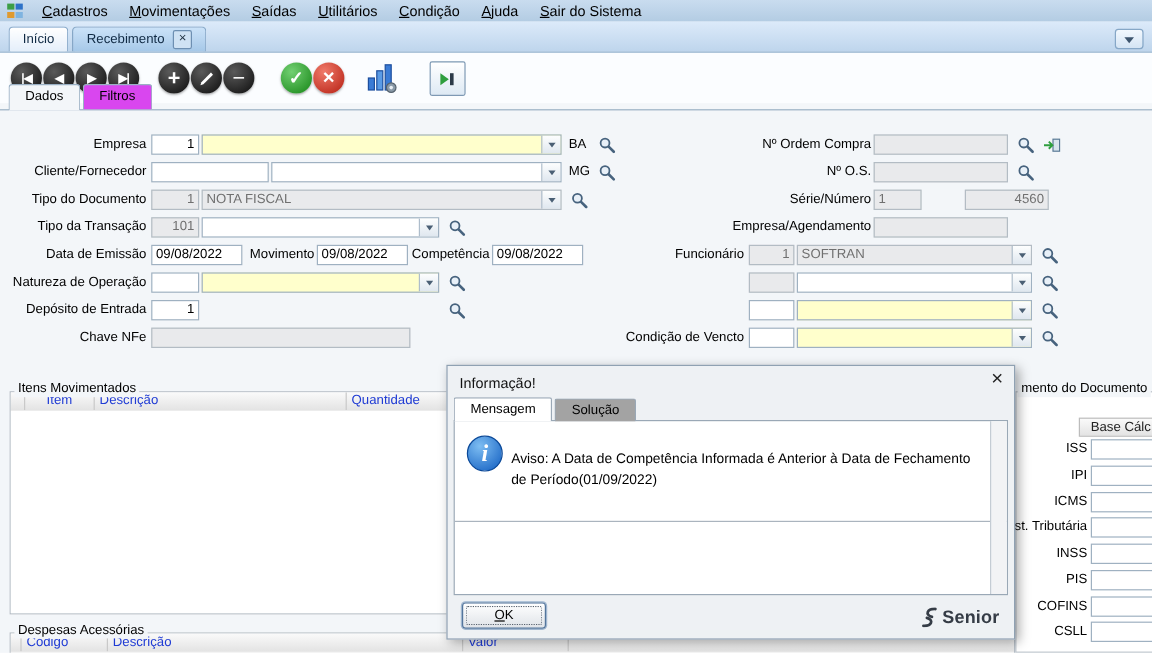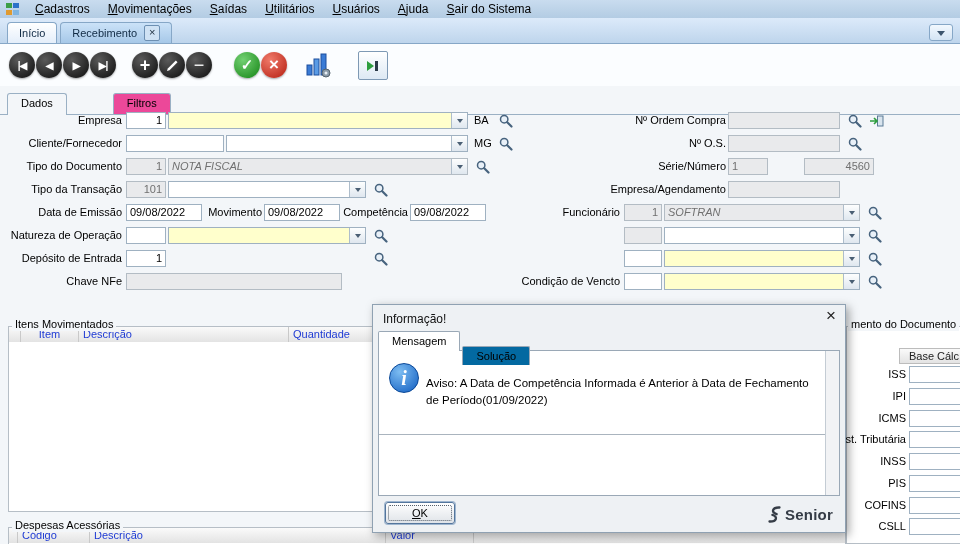--- a/index.html
+++ b/index.html
@@ -27,53 +27,53 @@
   .tbtn{position:absolute;top:8px;width:26px;height:26px;border-radius:50%;color:#fff;display:flex;align-items:center;justify-content:center;background:radial-gradient(circle at 35% 30%,#5a5a5a,#0c0c0c);box-shadow:0 1px 2px rgba(0,0,0,.35);font-size:11px;}
   .tbtn.nav{letter-spacing:-1px;font-size:10px;font-weight:bold;}
   .tbtn.plus{font-size:18px;font-weight:bold;}
   .tbtn.minus{font-size:18px;}
   .tbtn.green{background:radial-gradient(circle at 35% 30%,#72d072,#148414);font-size:15px;font-weight:bold;}
   .tbtn.red{background:radial-gradient(circle at 35% 30%,#f07a6a,#b41d10);font-size:17px;font-weight:bold;}
   .chart-btn{position:absolute;left:303px;top:7px;width:30px;height:28px;display:flex;align-items:center;justify-content:center;}
   .box-btn{position:absolute;left:358px;top:7px;width:28px;height:27px;border:1px solid #7e99b4;border-radius:2px;background:linear-gradient(#ffffff,#dde9f4);display:flex;align-items:center;justify-content:center;}
 
   
-  .sheet-tabs{position:absolute;left:0;top:94px;width:960px;height:21px;border-bottom:1px solid #9ab0c4;padding-left:7px;display:flex;align-items:flex-end;box-sizing:border-box;gap:44px;}
-  .sheet-tab{height:20px;line-height:19px;padding:0 13px;font-size:11px;border:1px solid #9ab0c4;border-bottom:none;border-radius:3px 3px 0 0;background:#ec4899;margin-right:2px;position:relative;}
+  .sheet-tabs{position:absolute;left:0;top:71px;width:960px;height:21px;border-bottom:1px solid #9ab0c4;padding-left:7px;display:flex;align-items:flex-end;box-sizing:border-box;}
+  .sheet-tab{height:20px;line-height:19px;padding:0 13px;font-size:11px;border:1px solid #9ab0c4;border-bottom:none;border-radius:3px 3px 0 0;background:#d946ef;margin-right:2px;position:relative;}
   .sheet-tab.active{background:#f3f6f9;margin-bottom:-1px;height:21px;z-index:2;}
 
   
   .lbl{position:absolute;height:17px;line-height:17px;font-size:11px;color:#000;text-align:right;white-space:nowrap;}
   .lbl.la{text-align:left;}
   .fld{position:absolute;height:17px;border:1px solid #9fb1c1;background:#fff;font-size:11px;line-height:15px;padding:0 3px;white-space:nowrap;overflow:hidden;color:#000;box-sizing:border-box;}
   .fld.num{text-align:right;}
   .fld.dis{background:#e9eaec;color:#707070;border-color:#b3bcc4;}
   .fld.yel{background:#ffffcc;}
-  .combo{padding-right:17px;font-style:italic;}
+  .combo{padding-right:17px;}
   .cbtn{position:absolute;right:0;top:0;bottom:0;width:15px;background:linear-gradient(#fdfefe,#dfe7ef);border-left:1px solid #aebdcb;display:flex;align-items:center;justify-content:center;}
   .cbtn i{width:0;height:0;border:3px solid transparent;border-top:4px solid #4a5f74;margin-top:4px;}
   .mag{position:absolute;width:17px;height:17px;display:flex;align-items:center;justify-content:center;}
   .mini-icon{position:absolute;width:18px;height:17px;display:flex;align-items:center;justify-content:center;}
 
   
   .groupbox{position:absolute;border:1px solid #b6bec6;background:#fff;box-sizing:border-box;}
   .grp-label{position:absolute;font-size:11px;line-height:13px;color:#000;background:#f3f6f9;padding:0 3px;white-space:nowrap;z-index:1;}
   .grid-head{display:flex;height:15px;background:linear-gradient(#fafafa,#e3e3e3);border-bottom:1px solid #b8b8b8;}
   .gcol{flex:none;border-right:1px solid #c9c9c9;font-size:11px;line-height:14px;color:#1f3bd4;padding:0 4px;overflow:hidden;white-space:nowrap;box-sizing:border-box;}
   .gcol.c{text-align:center;}
   .gcol.fill{flex:1;border-right:none;}
   .grid-body{position:absolute;left:0;right:0;top:15px;bottom:0;background:#fff;}
   .panel-head{position:absolute;height:16px;background:linear-gradient(#fafafa,#e3e3e3);border:1px solid #bcbcbc;font-size:11px;line-height:14px;text-align:center;color:#222;box-sizing:border-box;}
 
   
   .dialog{position:absolute;left:372px;top:304px;width:474px;height:229px;background:#eef1f4;border:1px solid #8fa1b2;box-shadow:3px 3px 9px rgba(0,0,0,.35);z-index:50;box-sizing:border-box;}
   .dlg-title{position:absolute;left:10px;top:7px;font-size:12px;color:#111;}
   .dlg-close{position:absolute;right:9px;top:2px;font-size:17px;color:#222;line-height:17px;cursor:default;}
   .dlg-tabs{position:absolute;left:5px;top:26px;height:20px;display:flex;z-index:2;}
-  .dlg-tab{height:19px;line-height:18px;margin-top:15px;padding:0 13px;font-size:11px;border:1px solid #9aa8b6;border-bottom:none;border-radius:2px 2px 0 0;background:#0369a1;margin-right:2px;box-sizing:border-box;}
+  .dlg-tab{height:19px;line-height:18px;margin-top:1px;padding:0 13px;font-size:11px;border:1px solid #9aa8b6;border-bottom:none;border-radius:2px 2px 0 0;background:#a3a3a3;margin-right:2px;box-sizing:border-box;}
   .dlg-tab.active{background:#fff;height:20px;margin-top:0;}
   .dlg-page{position:absolute;left:5px;right:5px;top:45px;bottom:36px;background:#fff;border:1px solid #9aa8b6;}
   .dlg-memo{position:absolute;left:0;right:0;top:0;height:83px;border-bottom:1px solid #aab4be;}
   .dlg-scroll{position:absolute;right:0;top:0;bottom:0;width:13px;background:#f2f3f5;border-left:1px solid #c4ccd4;}
   .info-icon{position:absolute;left:10px;top:12px;width:30px;height:30px;border-radius:50%;background:radial-gradient(circle at 35% 28%,#7dbdf2,#0f5cc0);border:1px solid #0a4898;color:#fff;font-family:"Liberation Serif",serif;font-style:italic;font-weight:bold;font-size:20px;display:flex;align-items:center;justify-content:center;box-sizing:border-box;}
   .dlg-msg{position:absolute;left:47px;top:24px;right:16px;font-size:11.5px;line-height:1.5;color:#000;}
   .ok-btn{position:absolute;left:12px;bottom:8px;width:70px;height:22px;border:1px solid #53759c;border-radius:3px;background:linear-gradient(#ffffff,#dfe3e8);font-size:11px;display:flex;align-items:center;justify-content:center;box-shadow:0 0 0 1px #9fb6cf;box-sizing:border-box;}
   .ok-btn::before{content:"";position:absolute;left:2px;right:2px;top:2px;bottom:2px;border:1px dotted #55606c;border-radius:2px;}
   .ok-btn span{display:inline-block;}
   .ok-btn span::first-letter{text-decoration:underline;}
@@ -89,21 +89,21 @@
     <span class="app-icon">
         <i class="sq1"></i>
         <i class="sq2"></i>
         <i class="sq3"></i>
         <i class="sq4"></i>
       </span>
     <span class="menu-item">Cadastros</span>
     <span class="menu-item">Movimentações</span>
     <span class="menu-item">Saídas</span>
     <span class="menu-item">Utilitários</span>
-    <span class="menu-item">Usuários</span>
+    <span class="menu-item">Condição</span>
     <span class="menu-item">Ajuda</span>
     <span class="menu-item">Sair do Sistema</span>
   </div>
 
   <div class="tabrow">
     <div class="tab">
         <span>Início</span>
       </div>
     <div class="tab selected">
       <span>Recebimento</span>

